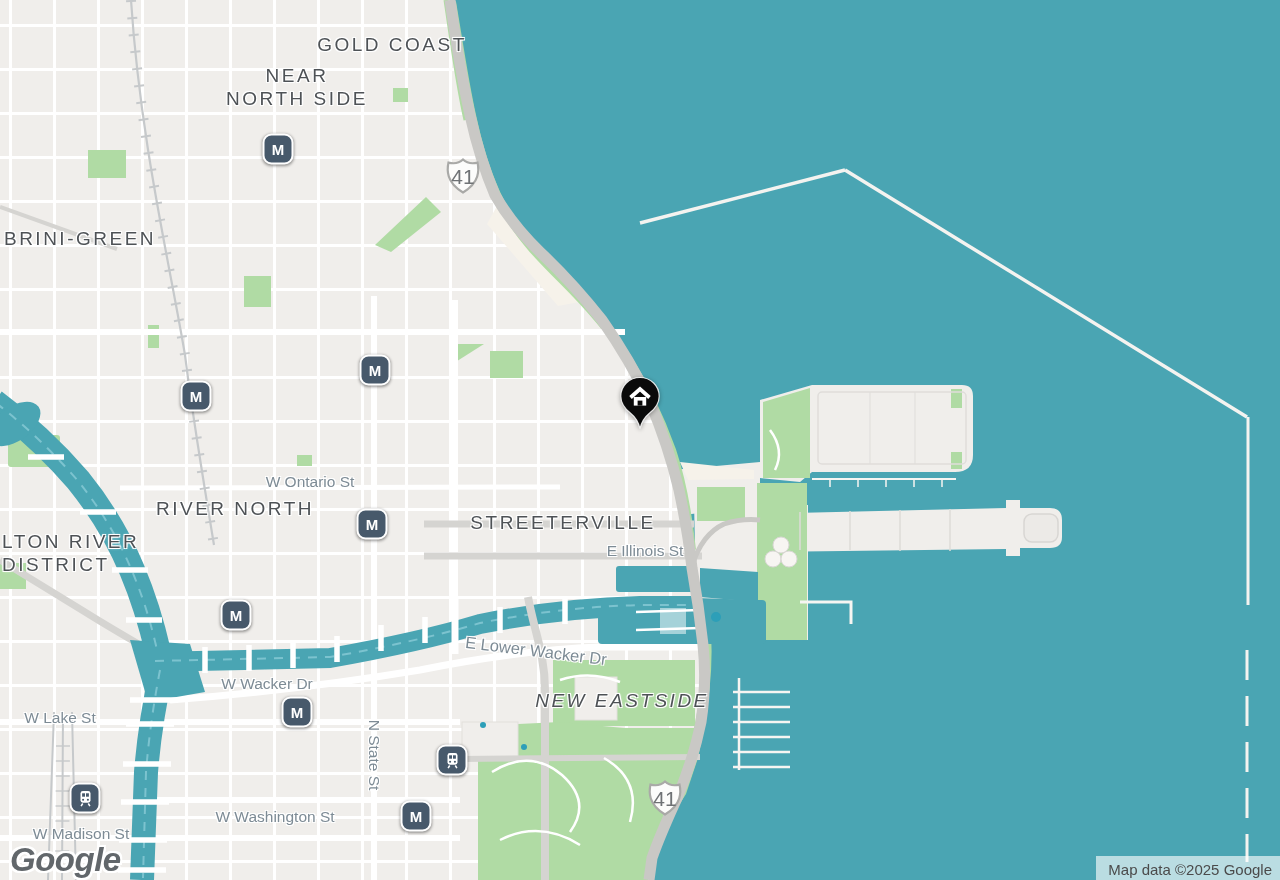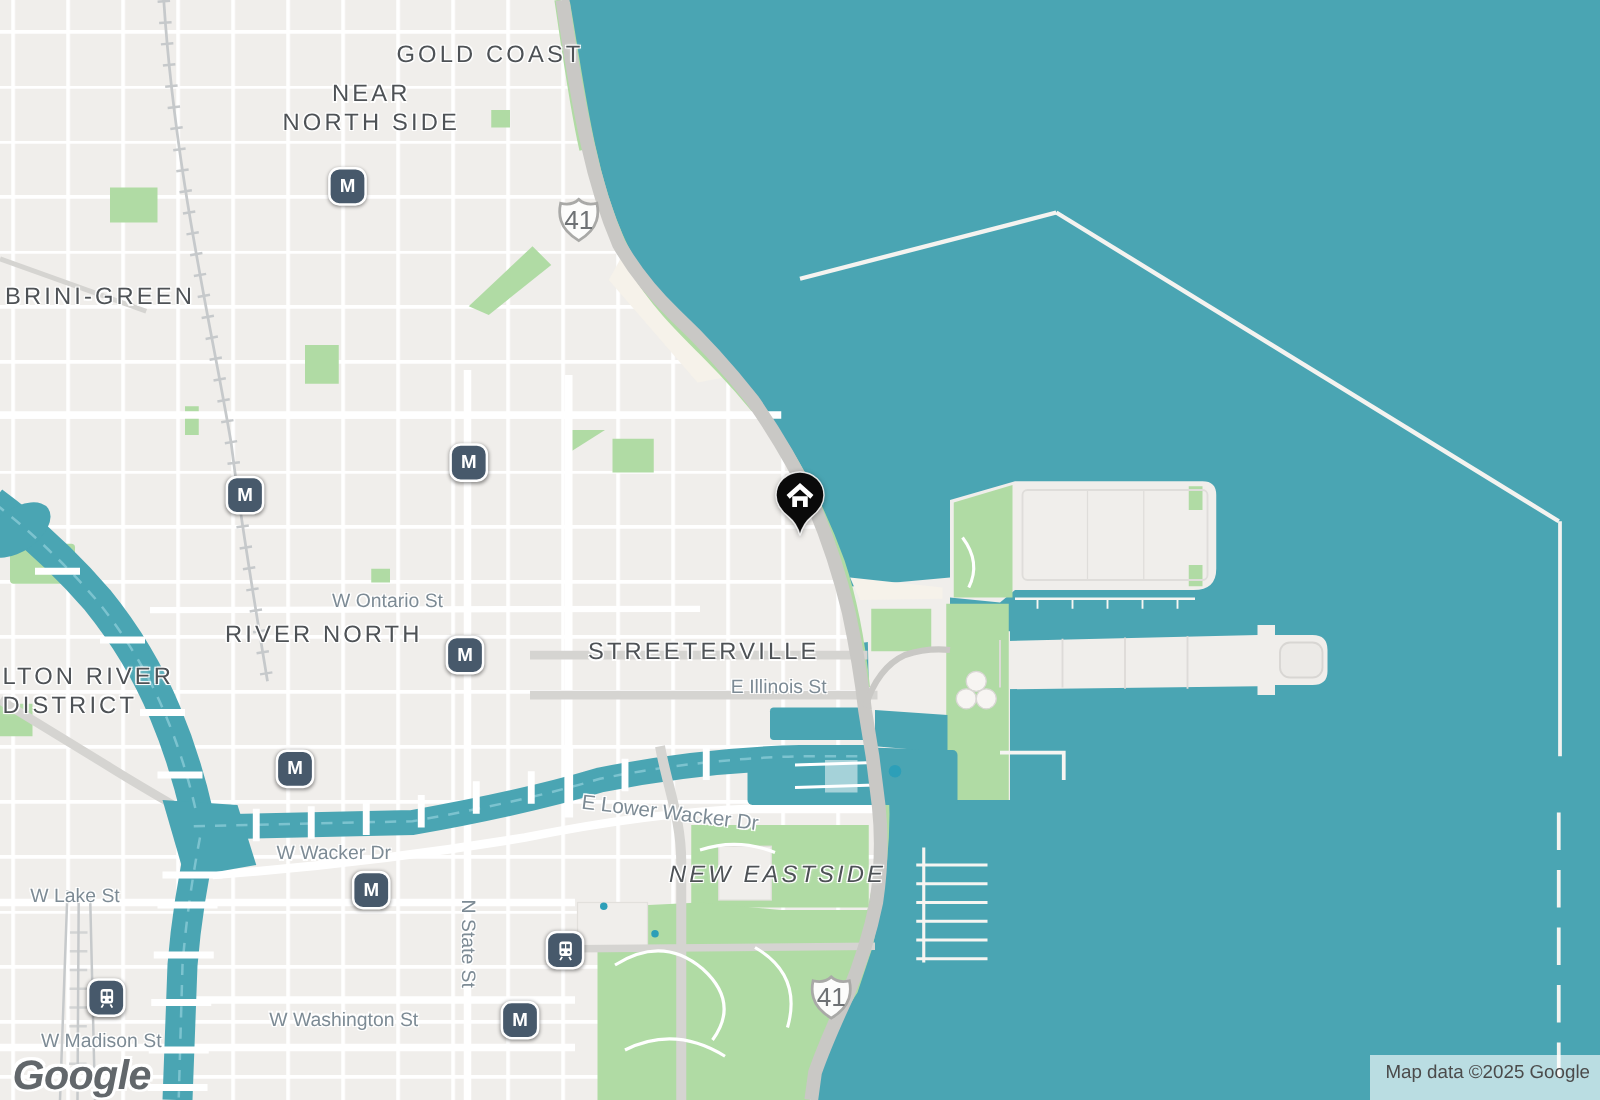--- a/index.html
+++ b/index.html
@@ -25,21 +25,21 @@
       box-shadow:0 1px 3px rgba(0,0,0,.4);display:flex;align-items:center;justify-content:center;
       color:#fff;font-size:15px;font-weight:bold;}
   .train-icon{width:27px;height:27px;border-radius:9px;background:var(--transit-bg);border:2.5px solid #fff;
       box-shadow:0 1px 3px rgba(0,0,0,.4);display:flex;align-items:center;justify-content:center;}
   .shield{width:36px;height:38px;}
   .shield span{position:absolute;left:0;top:8px;width:36px;text-align:center;font-size:21px;color:#6F7275;}
   .home-pin{position:absolute;left:618px;top:376px;width:44px;height:56px;filter:drop-shadow(0 1px 2px rgba(0,0,0,.35));}
   .google-logo{position:absolute;left:10px;top:841px;font-size:33px;font-weight:bold;letter-spacing:-.5px;color:var(--logo-text);
       text-shadow:2px 2px 0 #fff,-2px -2px 0 #fff,2px -2px 0 #fff,-2px 2px 0 #fff,0 2px 0 #fff,0 -2px 0 #fff,2px 0 0 #fff,-2px 0 0 #fff,0 0 3px #fff;font-style:italic;}
   .attrib{position:absolute;right:0;bottom:0;background:rgba(255,255,255,.62);color:var(--attrib-text);
-      font-size:15px;line-height:28px;height:36px;padding:0 8px 0 12px;}
+      font-size:15px;line-height:28px;height:24px;padding:0 8px 0 12px;}
 </style>
 </head>
 <body>
 
 <div id="screen">
 
   <svg id="basemap" width="1280" height="880" viewBox="0 0 1280 880">
     <defs>
       <pattern id="blocks" width="44" height="44" x="9" y="24" patternUnits="userSpaceOnUse">
         <rect width="44" height="44" fill="#F0EEEB"></rect>
@@ -191,28 +191,28 @@
       <circle cx="716" cy="617" r="5"></circle>
       <circle cx="524" cy="747" r="3"></circle>
       <circle cx="483" cy="725" r="3"></circle>
     </g>
   </svg>
 
   <div class="lbl nb" style="left:372px;top:44px;padding-left:40px;">GOLD COAST</div>
   <div class="lbl nb" style="left:297px;top:87px;">NEAR
 NORTH SIDE</div>
   <div class="lbl nb" style="left:80px;top:238px;">BRINI-GREEN</div>
-  <div class="lbl nb" style="left:235px;top:508px;margin-left:24px;">RIVER NORTH</div>
+  <div class="lbl nb" style="left:235px;top:508px;">RIVER NORTH</div>
   <div class="lbl nb nb-left" style="left:2px;top:553px;">LTON RIVER
 DISTRICT</div>
   <div class="lbl nb" style="left:563px;top:496px;margin-top:26px;">STREETERVILLE</div>
   <div class="lbl nb" style="left:622px;top:700px;font-style:italic;">NEW EASTSIDE</div>
 
   <div class="lbl st" style="left:310px;top:481px;">W Ontario St</div>
-  <div class="lbl st" style="left:623px;top:550px;">E Illinois St</div>
+  <div class="lbl st" style="left:645px;top:550px;">E Illinois St</div>
   <div class="lbl st rot7" style="left:536px;top:651px;font-size:16.5px;">E Lower Wacker Dr</div>
   <div class="lbl st" style="left:267px;top:683px;">W Wacker Dr</div>
   <div class="lbl st" style="left:60px;top:717px;">W Lake St</div>
   <div class="lbl st rot90" style="left:374px;top:755px;">N State St</div>
   <div class="lbl st" style="left:275px;top:795px;margin-top:21px;">W Washington St</div>
   <div class="lbl st" style="left:81px;top:833px;">W Madison St</div>
 
   <div class="icon m-icon" style="left:278px;top:149px;">
       <span>M</span>
     </div>

